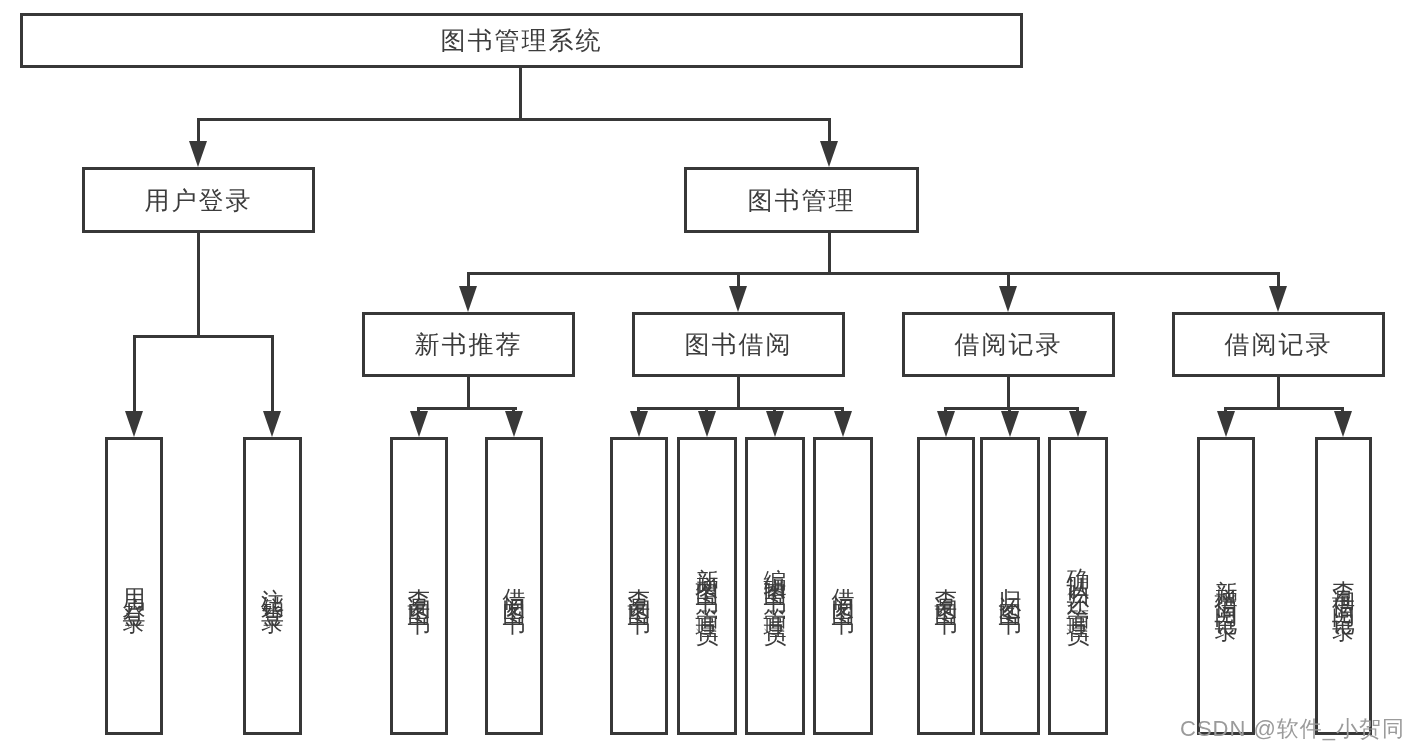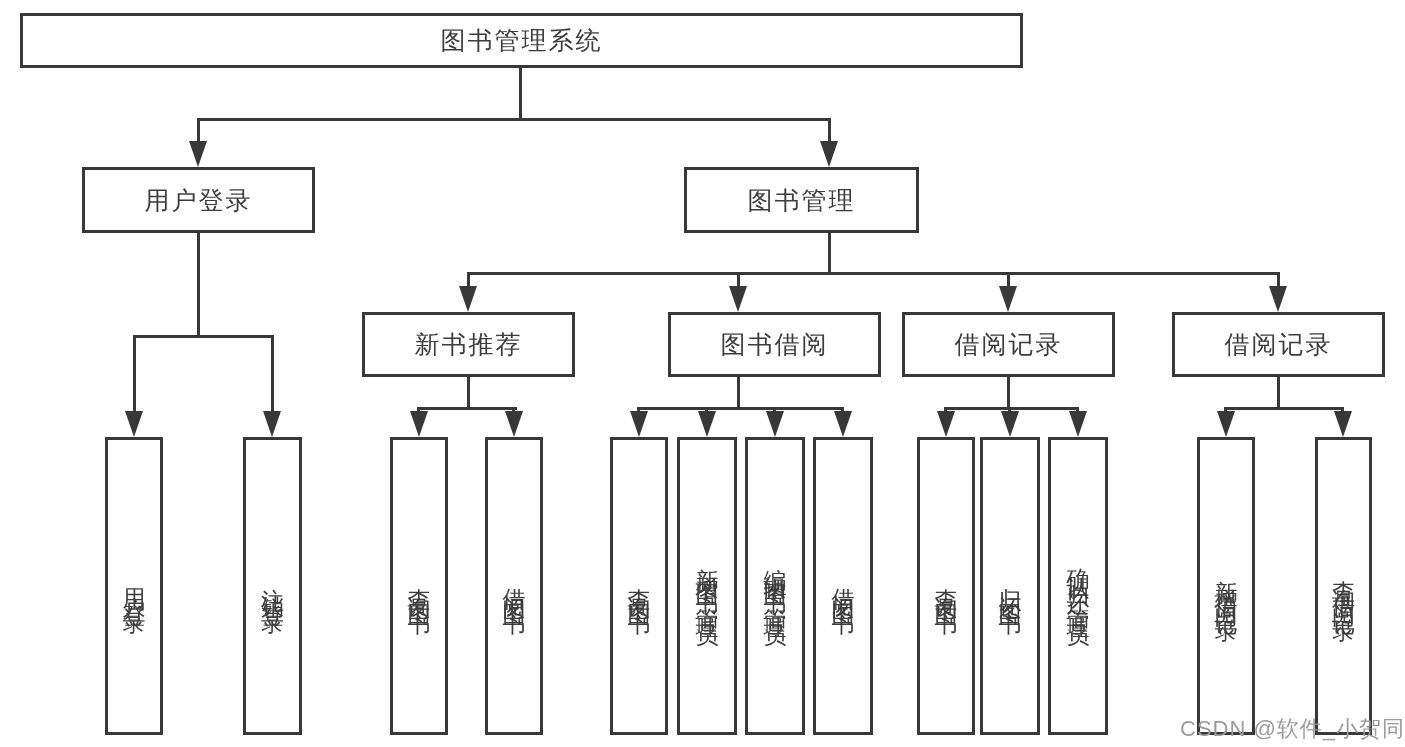--- a/index.html
+++ b/index.html
@@ -92,21 +92,21 @@
   <div class="vl" style="left:1007px; top:272px; height:18px;"></div>
   <div class="vl" style="left:1277px; top:272px; height:18px;"></div>
   <div class="ar" style="left:459px; top:286px;"></div>
   <div class="ar" style="left:729px; top:286px;"></div>
   <div class="ar" style="left:999px; top:286px;"></div>
   <div class="ar" style="left:1269px; top:286px;"></div>
 
   <div class="node h" style="left:362px; top:312px; width:213px; height:65px;">
     <span>新书推荐</span>
   </div>
-  <div class="node h" style="left:632px; top:312px; width:213px; height:65px;margin-left:36px;">
+  <div class="node h" style="left:632px; top:312px; width:213px; height:65px;">
     <span>图书借阅</span>
   </div>
   <div class="node h" style="left:902px; top:312px; width:213px; height:65px;">
     <span>借阅记录</span>
   </div>
   <div class="node h" style="left:1172px; top:312px; width:213px; height:65px;">
     <span>借阅记录</span>
   </div>
 
   <div class="vl" style="left:467px; top:377px; height:33px;"></div>

